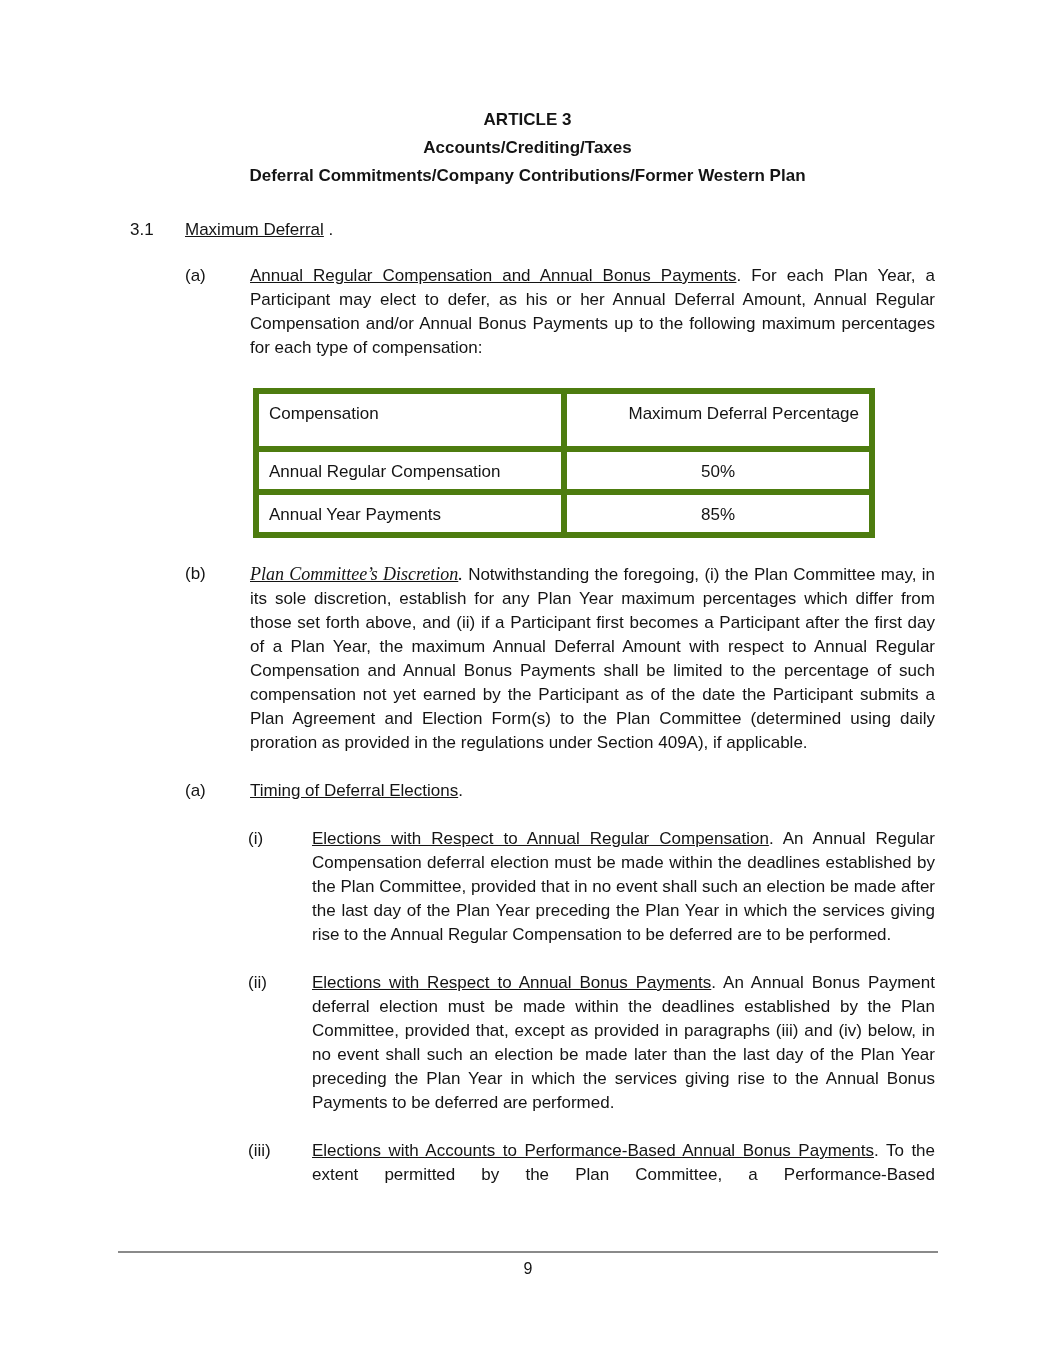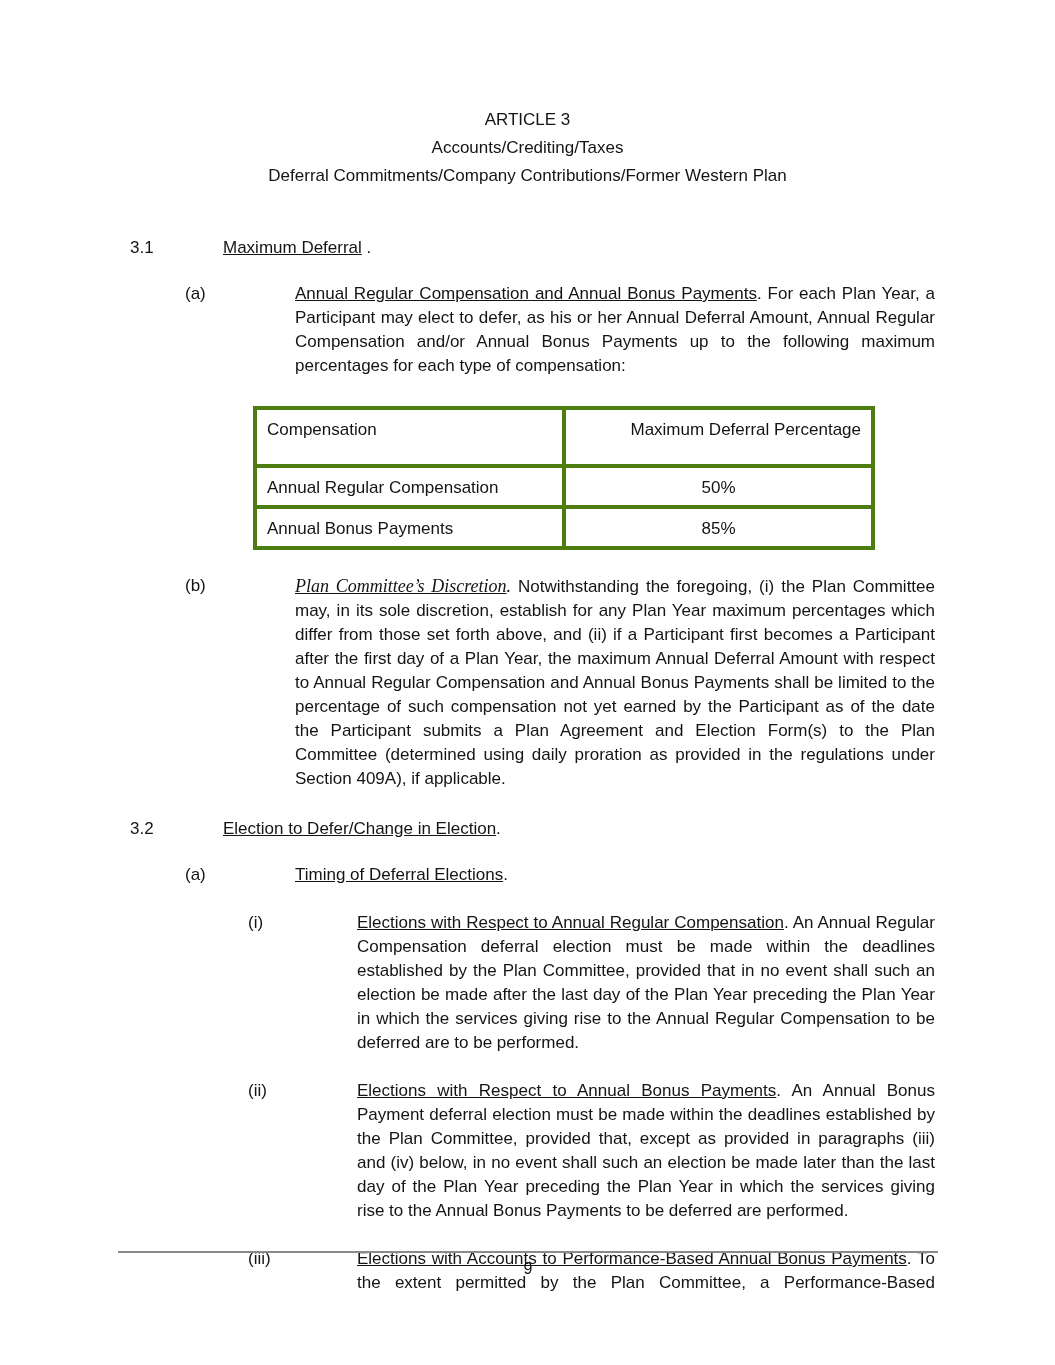--- a/index.html
+++ b/index.html
@@ -18,64 +18,63 @@
     line-height: 24px;
     box-sizing: border-box;
     padding: 106px 120px 0 120px;
     overflow: hidden;
   }
 
   
   .doc-header {
     text-align: center;
     line-height: 28px;
-    margin-bottom: 46px;
+    margin-bottom: 28px;
+    font-weight: bold;
   }
 
   
   .section-head {
     display: flex;
     margin-left: 10px;
     margin-top: 26px;
     margin-bottom: 22px;
-    gap: 38px;
   }
   .section-head .num {
     flex: none;
     width: 55px;
   }
 
   
   .para {
     display: flex;
     margin-bottom: 24px;
   }
   .para.level-a { margin-left: 65px; }
   .para.level-a > .plabel { flex: none; width: 65px; }
   .para.level-i { margin-left: 128px; }
   .para.level-i > .plabel { flex: none; width: 64px; }
   .ptext {
     flex: 1;
     text-align: justify;
-    margin-left: 45px;
   }
   .ptext.justify-last { text-align-last: justify; }
 
   .u { text-decoration: underline; }
   .serif { font-family: "Liberation Serif", serif; font-size: 18px; font-style: italic; }
 
   
   .comp-table {
     border-collapse: collapse;
     margin: 28px 0 24px 133px;
     width: 622px;
     table-layout: fixed;
   }
   .comp-table th, .comp-table td {
-    border: 4px solid #4d7c0f;
+    border: 6px solid #4d7c0f;
     font-weight: normal;
     font-size: 17px;
     padding: 8px 10px;
   }
   .comp-table th {
     text-align: left;
     vertical-align: top;
     height: 58px;
     box-sizing: border-box;
   }
@@ -127,36 +126,32 @@
     <tbody>
         <tr>
       <th>Compensation</th>
       <th class="col-pct">Maximum Deferral Percentage</th>
     </tr>
     <tr>
       <td>Annual Regular Compensation</td>
       <td class="val">50%</td>
     </tr>
     <tr>
-      <td>Annual Bonus Payments</td>
+      <td>Annual Year Payments</td>
       <td class="val">85%</td>
     </tr>
   </tbody>
     </table>
 
   <div class="para level-a">
     <span class="plabel">(b)</span>
     <div class="ptext"><span class="u serif">Plan Committee’s Discretion</span><span class="serif">.</span>
       <span>Notwithstanding the foregoing, (i) the Plan Committee may, in its sole discretion, establish for any Plan Year maximum percentages which differ from those set forth above, and (ii) if a Participant first becomes a Participant after the first day of a Plan Year, the maximum Annual Deferral Amount with respect to Annual Regular Compensation and Annual Bonus Payments shall be limited to the percentage of such compensation not yet earned by the Participant as of the date the Participant submits a Plan Agreement and Election Form(s) to the Plan Committee (determined using daily proration as provided in the regulations under Section 409A), if applicable.</span></div>
   </div>
 
-  <div class="section-head">
-    <span class="num">3.2</span>
-    <span><span class="u">Election to Defer/Change in Election</span><span>.</span></span>
-  </div>
 
   <div class="para level-a">
     <span class="plabel">(a)</span>
     <div class="ptext"><span class="u">Timing of Deferral Elections</span><span>.</span></div>
   </div>
 
   <div class="para level-i">
     <span class="plabel">(i)</span>
     <div class="ptext"><span class="u">Elections with Respect to Annual Regular Compensation</span><span>.</span>
       <span>An Annual Regular Compensation deferral election must be made within the deadlines established by the Plan Committee, provided that in no event shall such an election be made after the last day of the Plan Year preceding the Plan Year in which the services giving rise to the Annual Regular Compensation to be deferred are to be performed.</span></div>

